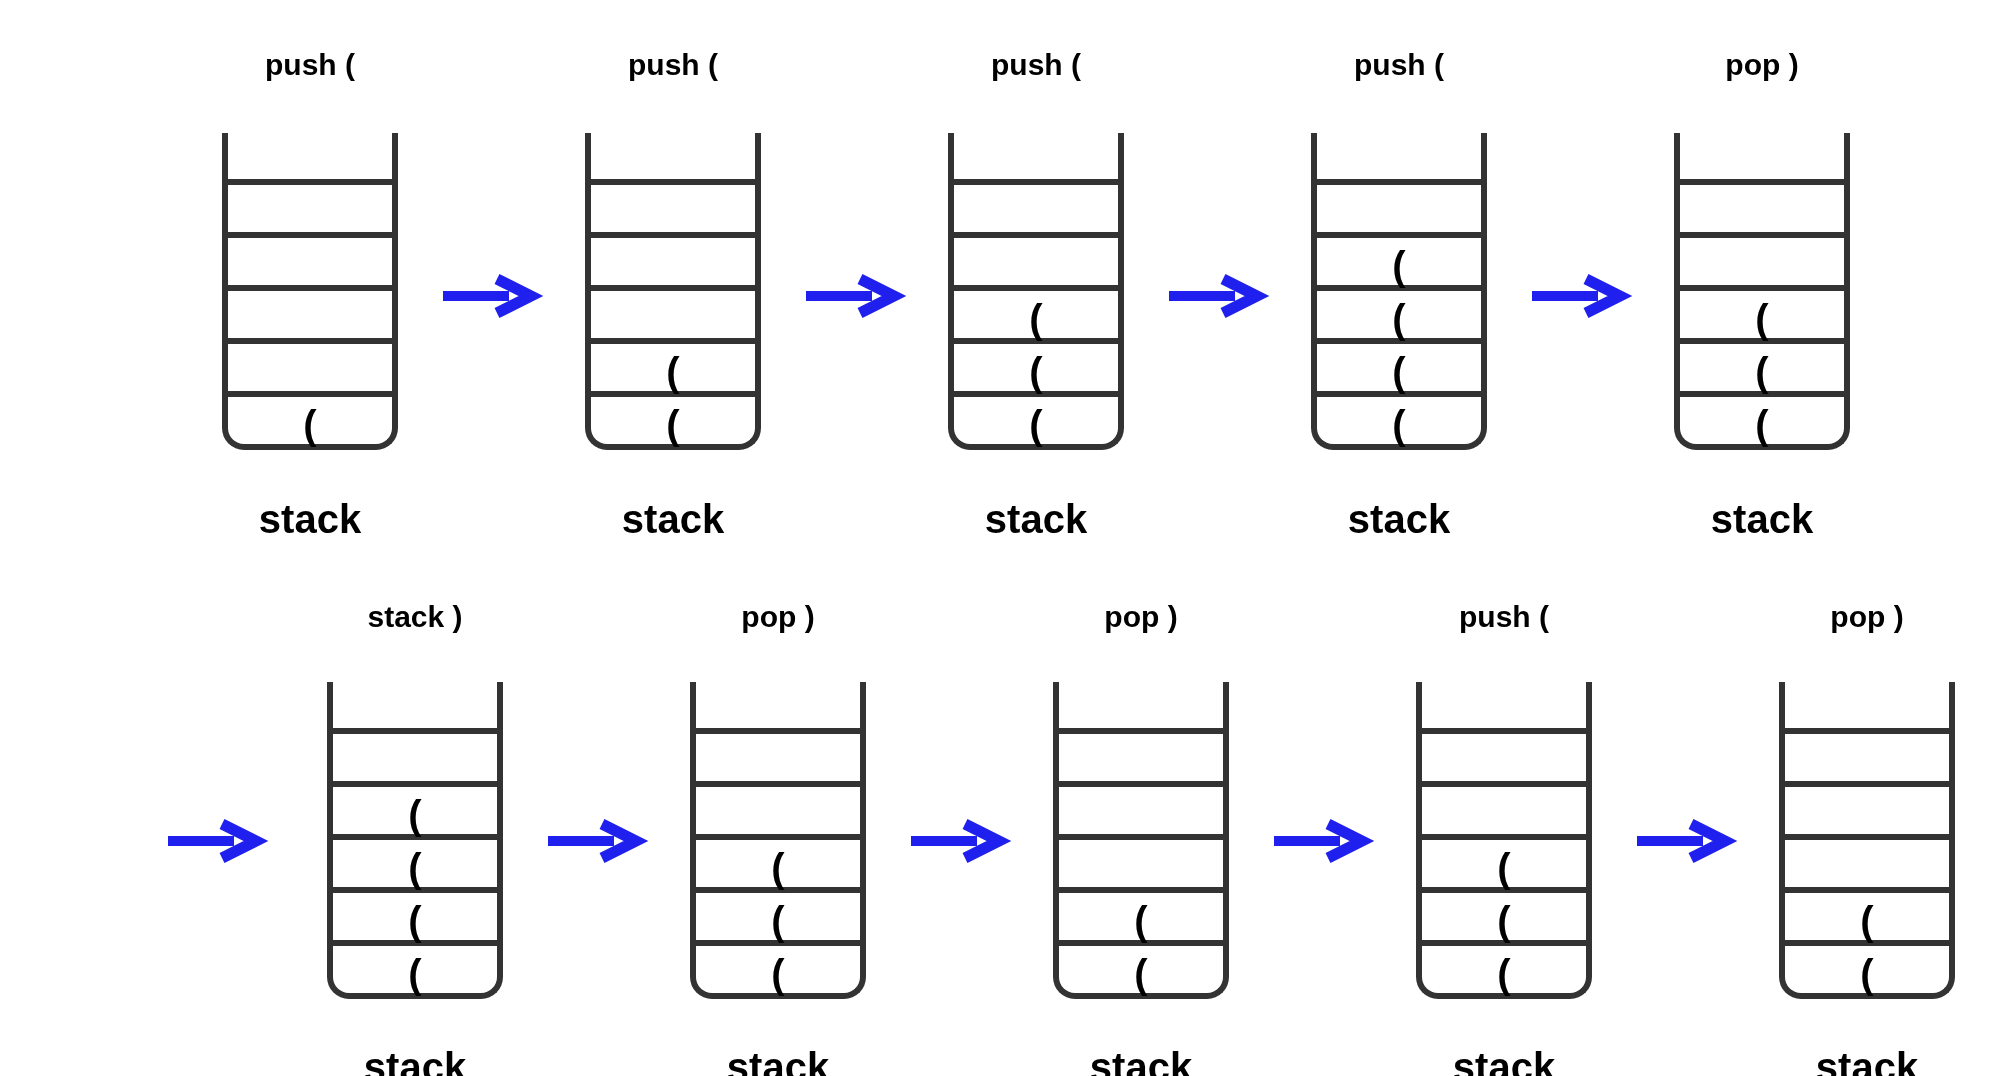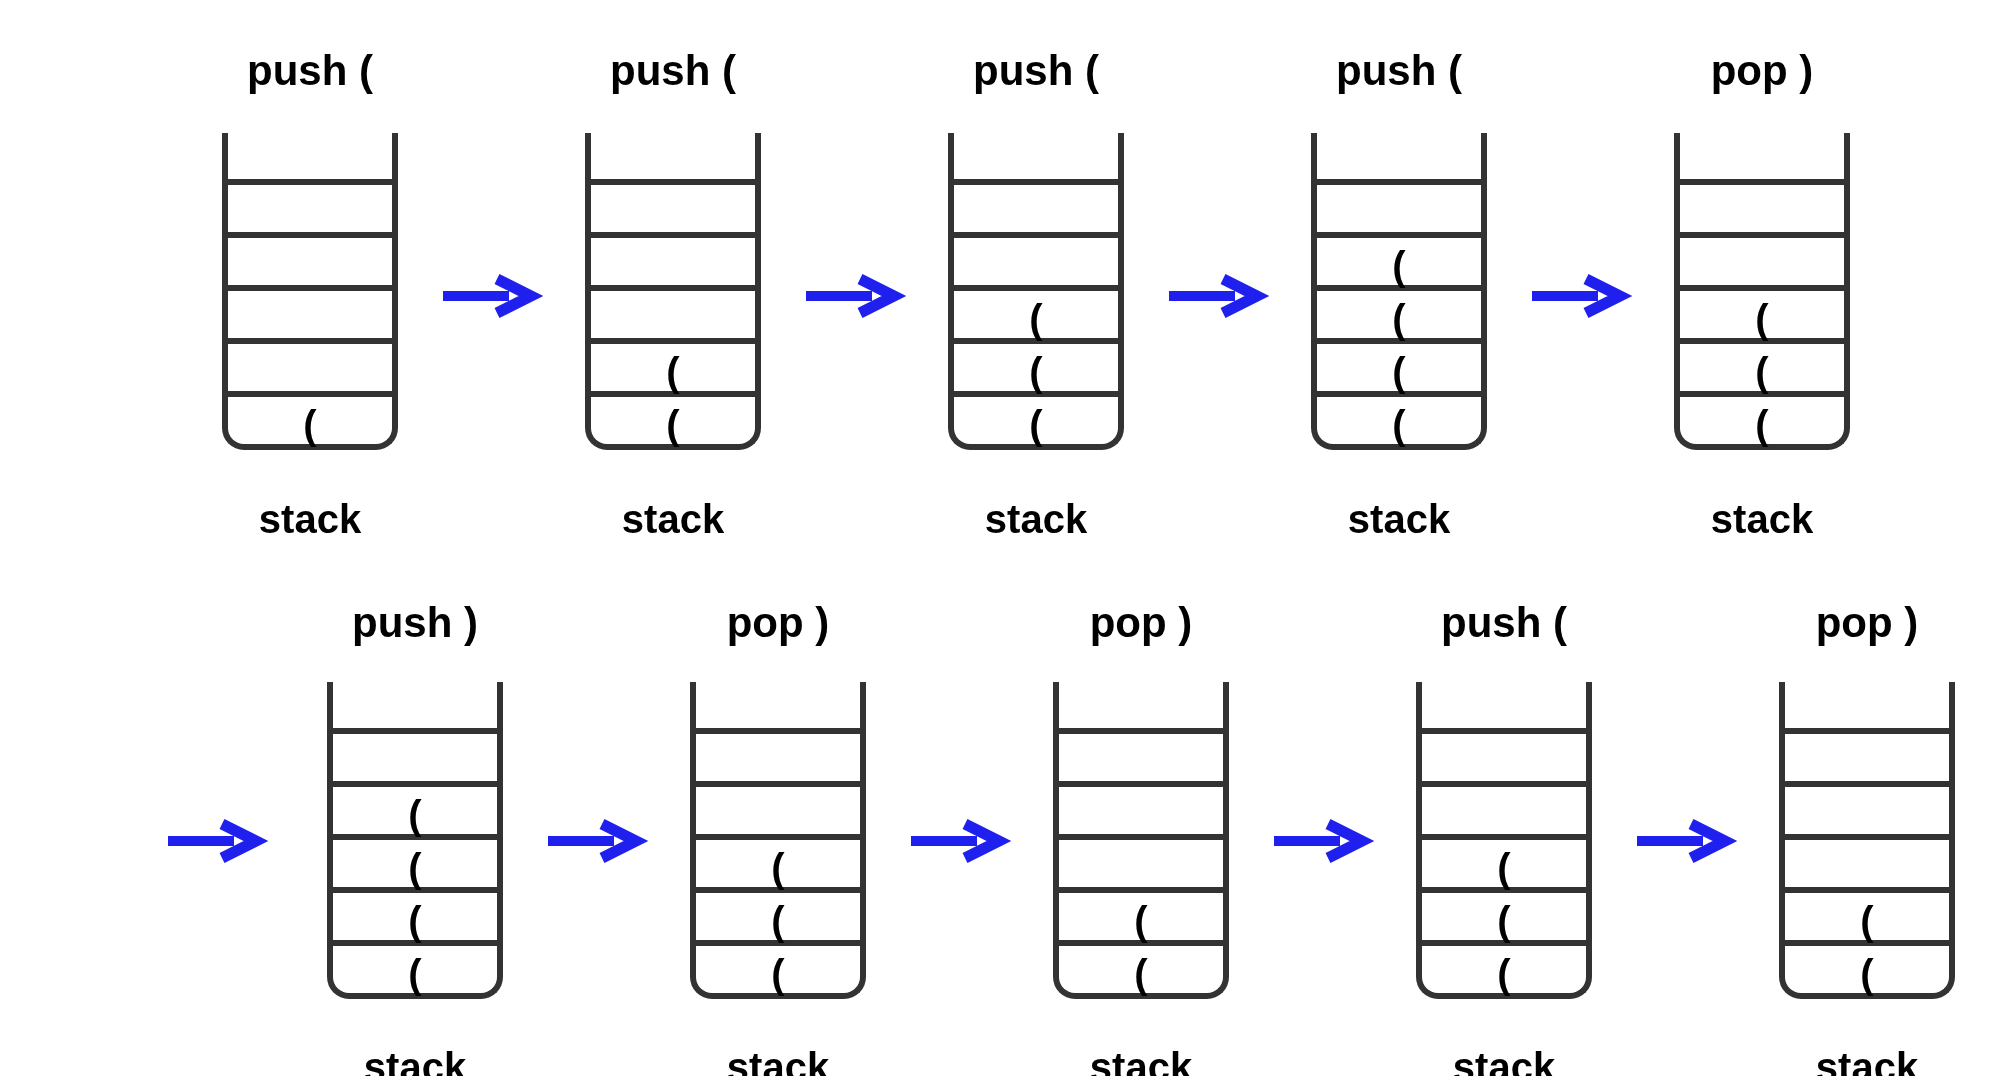--- a/index.html
+++ b/index.html
@@ -13,21 +13,21 @@
     width:2000px;height:1076px;
     background:var(--bg);
     font-family:"Liberation Sans","DejaVu Sans",sans-serif;
     overflow:hidden;
   }
   #canvas{
     position:relative;width:2000px;height:1076px;background:var(--bg);
   }
   .op-label{
     position:absolute;width:300px;text-align:center;
-    font-weight:bold;font-size:42px;line-height:1.1;
+    font-weight:bold;font-size:30px;line-height:1.1;
     color:var(--text);white-space:pre;
   }
   .caption{
     position:absolute;width:300px;text-align:center;
     font-weight:bold;font-size:40px;line-height:1.0;
     color:var(--text);
     margin-top:41px;
   }
   .stack{
     position:absolute;width:176px;height:317px;
@@ -116,21 +116,21 @@
       <div class="slot"></div>
       <div class="slot">(</div>
       <div class="slot">(</div>
       <div class="slot">(</div>
     </div>
     <div class="caption" style="left: 1612px; top: 458px;">stack</div>
     <svg class="arrow" style="left:162px;top:818px" width="110" height="46" viewBox="0 0 110 46">
       <path d="M6 23 H72" stroke="var(--arrow)" stroke-width="10" fill="none"></path>
       <path d="M60 6 L94 23 L60 40" stroke="var(--arrow)" stroke-width="11" fill="none" stroke-linejoin="miter"></path>
     </svg>
-    <div class="op-label" style="left: 265px; top: 600px;">push )</div>
+    <div class="op-label" style="left: 265px; top: 600px;">stack )</div>
     <div class="stack" style="left: 327px; top: 682px;">
       <div class="slot first"></div>
       <div class="slot"></div>
       <div class="slot">(</div>
       <div class="slot">(</div>
       <div class="slot">(</div>
       <div class="slot">(</div>
     </div>
     <div class="caption" style="left: 265px; top: 1006px;">stack</div>
     <svg class="arrow" style="left:542px;top:818px" width="110" height="46" viewBox="0 0 110 46">

